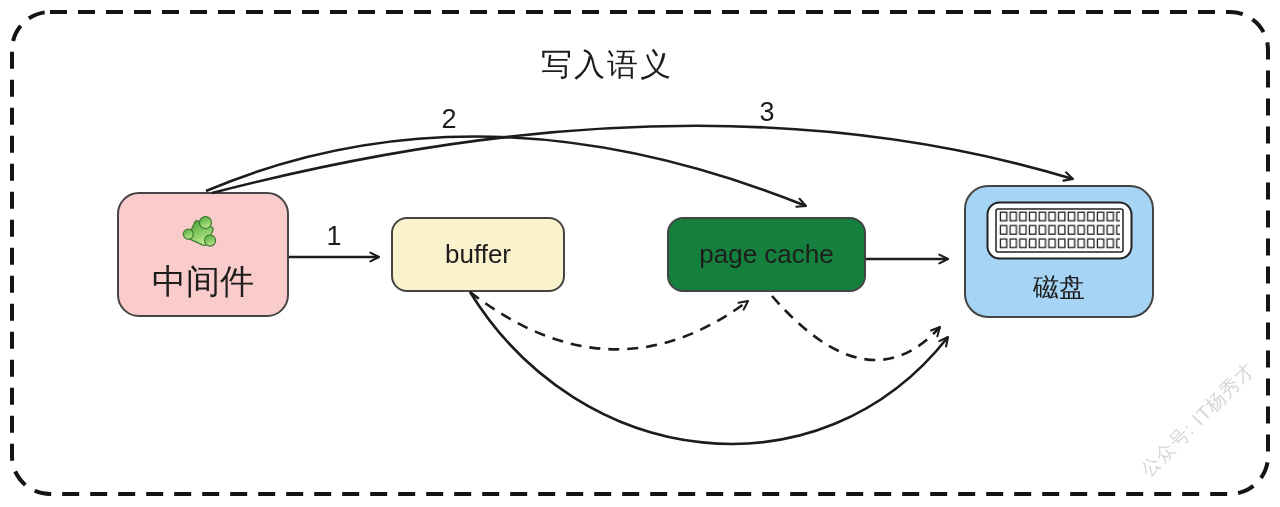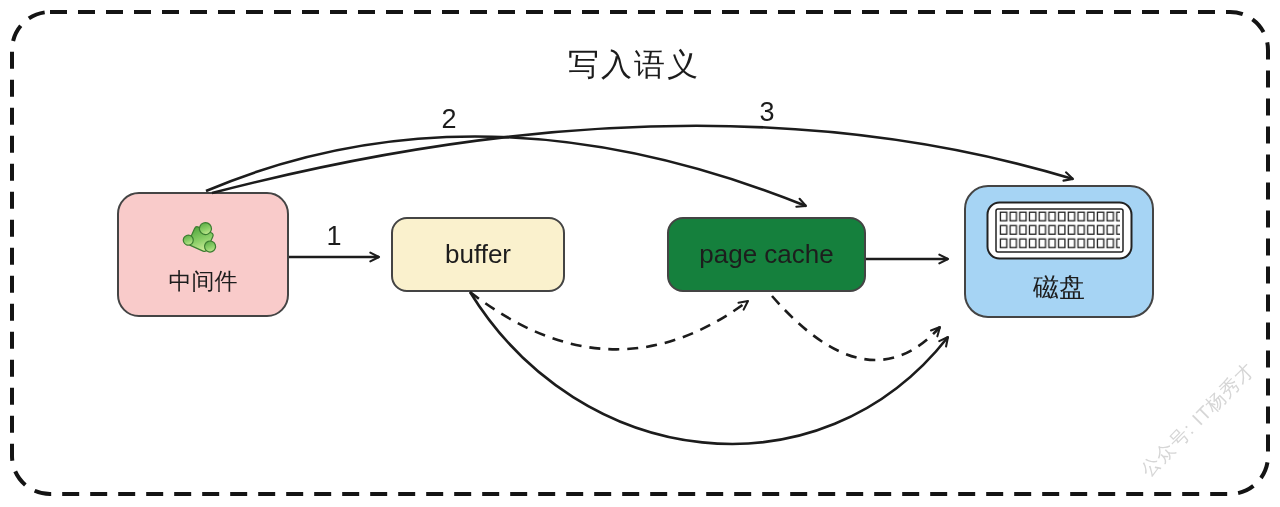--- a/index.html
+++ b/index.html
@@ -12,21 +12,21 @@
     position:absolute;z-index:1;border:2px solid #444444;display:flex;flex-direction:column;
     align-items:center;justify-content:center;box-sizing:border-box;
   }
   .node-label{font-size:26px;line-height:1.1;color:#1d1d1d;}
   #node-middleware{left:117px;top:192px;width:172px;height:125px;border-radius:22px;gap:6px;}
   #node-buffer{left:391px;top:217px;width:174px;height:75px;border-radius:16px;}
   #node-pagecache{left:667px;top:217px;width:199px;height:75px;border-radius:16px;}
   #node-disk{left:964px;top:185px;width:190px;height:133px;border-radius:24px;gap:13px;}
   #diagram-title{
     position:absolute;left:0;top:44px;width:1214px;text-align:center;z-index:3;
-    font-size:31px;letter-spacing:2px;color:#1c1c1c;padding-left:27px;
+    font-size:31px;letter-spacing:2px;color:#1c1c1c;
   }
   .arrow-num{
     position:absolute;z-index:3;font-size:27px;color:#1c1c1c;transform:translateX(-50%);
   }
   #num-1{left:334px;top:221px;}
   #num-2{left:449px;top:104px;}
   #num-3{left:767px;top:97px;}
   #watermark{
     position:absolute;left:1198px;top:420px;z-index:0;color:#d6d6d6;font-size:19px;
     white-space:nowrap;transform:translate(-50%,-50%) rotate(-45deg);letter-spacing:1px;
@@ -74,21 +74,21 @@
           </linearGradient>
         </defs>
         <g transform="rotate(24 24 24)" fill="url(#pz)" stroke="#3c7d31" stroke-width="1.2">
           <rect x="12" y="15" width="20" height="20" rx="3"></rect>
           <circle cx="22" cy="13.5" r="6"></circle>
           <circle cx="33.5" cy="28" r="5.5"></circle>
           <circle cx="11" cy="31" r="5"></circle>
         </g>
       </svg>
     </span>
-    <span class="node-label" style="font-size:23px;">中间件</span>
+    <span class="node-label" style="font-size:34px;">中间件</span>
   </div>
 
   <div class="node" id="node-buffer" style="background-color: rgb(250, 241, 205);">
     <span class="node-label">buffer</span>
   </div>
 
   <div class="node" id="node-pagecache" style="background-color: #15803d;">
     <span class="node-label">page cache</span>
   </div>
 

